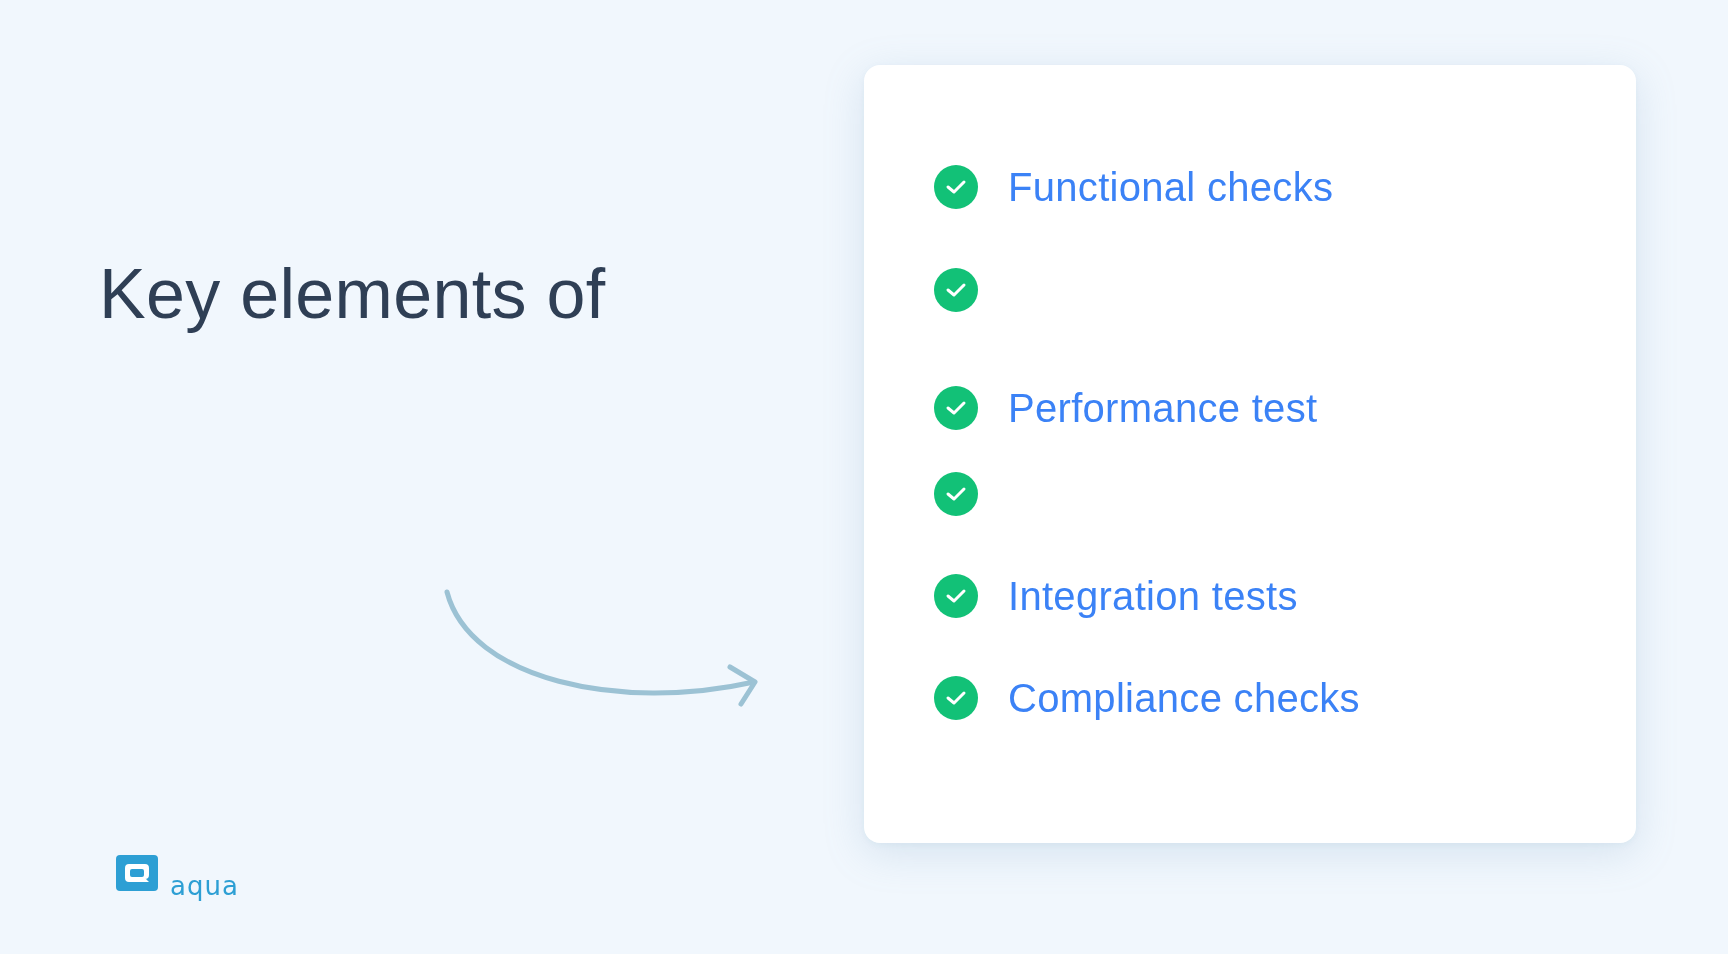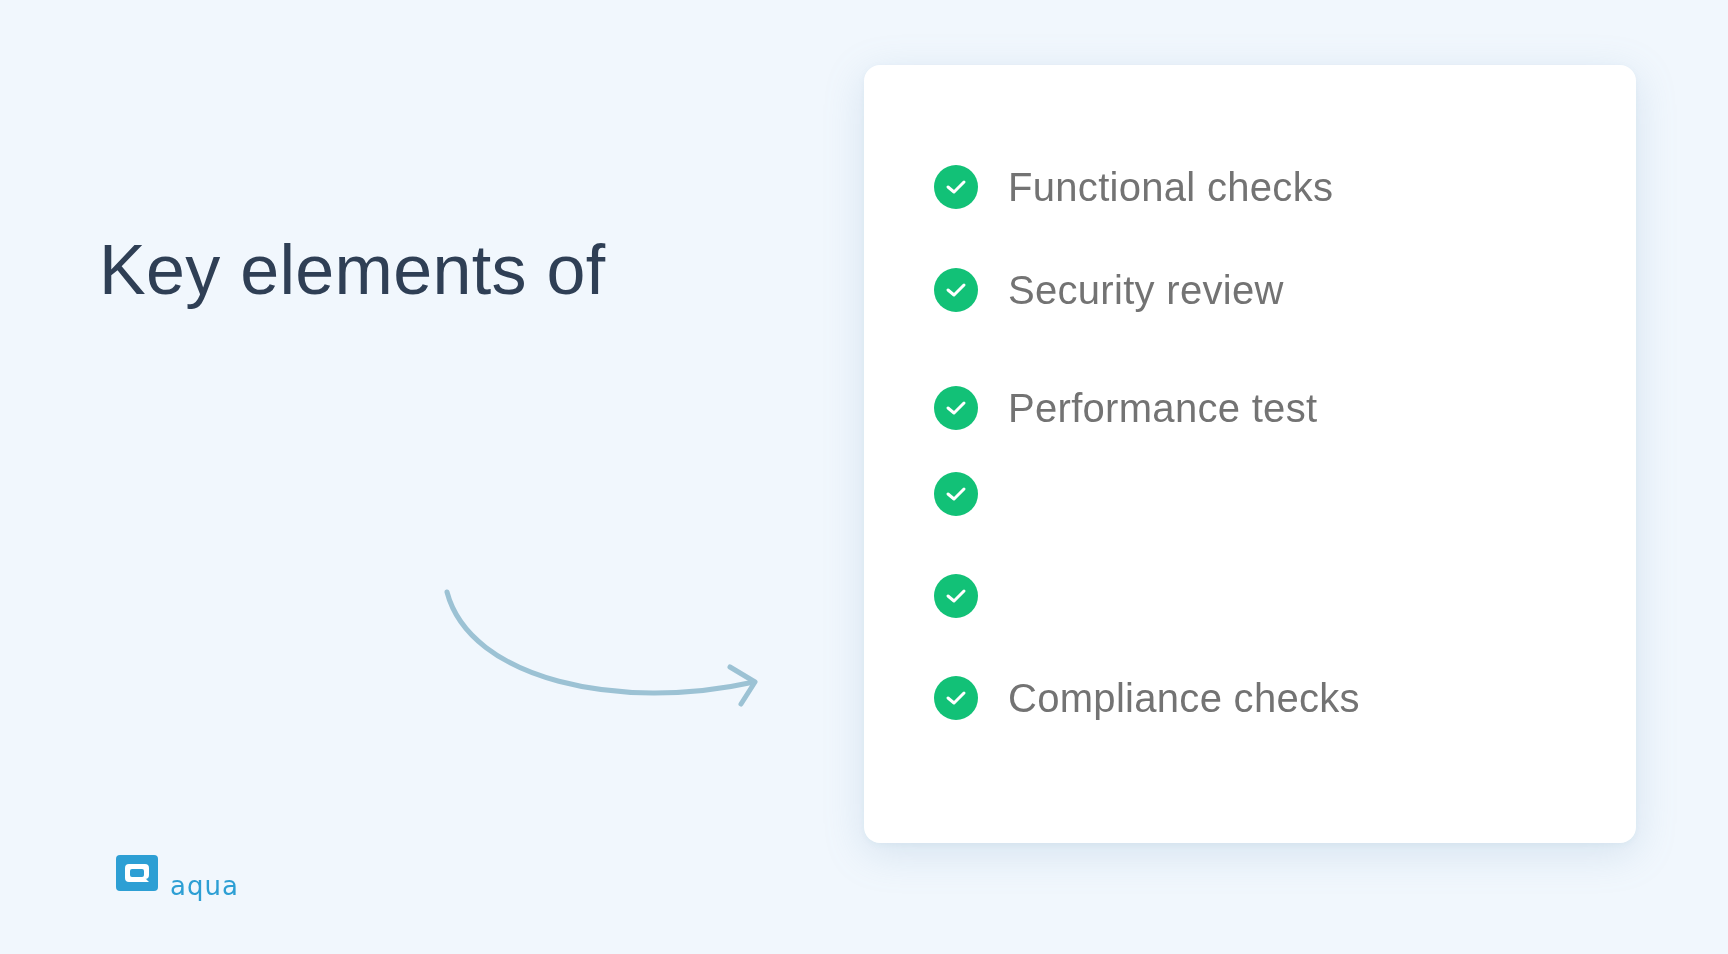--- a/index.html
+++ b/index.html
@@ -7,39 +7,39 @@
     width: 1728px; height: 954px; overflow: hidden; position: relative;
     background: #f1f7fd;
     font-family: "Liberation Sans", "DejaVu Sans", sans-serif;
     color: #2f3f55;
   }
   .title {
     position: absolute; left: 99px; top: 226px;
     margin: 0; font-weight: 400; font-size: 70px; line-height: 88px;
     color: #2f3f55; letter-spacing: 0.3px;
   }
-  .title span { display: block; }
+  .title span { display: block; margin-top: 24px; }
   .arrow { position: absolute; left: 0; top: 0; }
   .card {
     position: absolute; left: 864px; top: 65px; width: 772px; height: 778px;
     background: #ffffff; border-radius: 16px;
     box-shadow: 0 10px 40px rgba(120,160,190,0.22), 0 2px 6px rgba(120,160,190,0.08);
   }
   .list { position: absolute; left: 0; top: 0; width: 100%; }
   .item {
     position: absolute; left: 70px; height: 46px;
     display: flex; align-items: center;
   }
   .check {
     width: 44px; height: 44px; border-radius: 50%;
     background: #12c177; display: flex; align-items: center; justify-content: center;
     flex: 0 0 44px;
   }
   .item-label {
-    margin-left: 30px; font-size: 40px; color: #737373; white-space: nowrap;
+    margin-left: 30px; font-size: 40px; color: #3b82f6; white-space: nowrap;
     letter-spacing: 0.3px;
   }
   .logo { position: absolute; left: 116px; top: 844px; display: flex; align-items: center; }
   .logo-mark {
     width: 42px; height: 36px; border-radius: 4px; background: #2d9fd4;
     display: flex; align-items: center; justify-content: center;
   }
   .logo-text {
     margin-left: 12px; font-size: 26px; color: #2d9fd4; letter-spacing: 1px;
     font-family: "DejaVu Sans", sans-serif;
@@ -67,21 +67,20 @@
           </svg>
       </span>
       <span class="item-label">Functional checks</span>
     </div>
     <div class="item" style="top:202px">
       <span class="check">
         <svg width="22" height="18" viewBox="0 0 22 18">
             <path d="M3 9 L9 14 L19 4" fill="none" stroke="#fff" stroke-width="3" stroke-linecap="round" stroke-linejoin="round"></path>
           </svg>
       </span>
-      <span class="item-label">Security review</span>
     </div>
     <div class="item" style="top:320px">
       <span class="check">
         <svg width="22" height="18" viewBox="0 0 22 18">
             <path d="M3 9 L9 14 L19 4" fill="none" stroke="#fff" stroke-width="3" stroke-linecap="round" stroke-linejoin="round"></path>
           </svg>
       </span>
       <span class="item-label">Performance test</span>
     </div>
     <div class="item" style="top:406px">
@@ -90,20 +89,21 @@
             <path d="M3 9 L9 14 L19 4" fill="none" stroke="#fff" stroke-width="3" stroke-linecap="round" stroke-linejoin="round"></path>
           </svg>
       </span>
     </div>
     <div class="item" style="top:508px">
       <span class="check">
         <svg width="22" height="18" viewBox="0 0 22 18">
             <path d="M3 9 L9 14 L19 4" fill="none" stroke="#fff" stroke-width="3" stroke-linecap="round" stroke-linejoin="round"></path>
           </svg>
       </span>
+      <span class="item-label">Integration tests</span>
     </div>
     <div class="item" style="top:610px">
       <span class="check">
         <svg width="22" height="18" viewBox="0 0 22 18">
             <path d="M3 9 L9 14 L19 4" fill="none" stroke="#fff" stroke-width="3" stroke-linecap="round" stroke-linejoin="round"></path>
           </svg>
       </span>
       <span class="item-label">Compliance checks</span>
     </div>
   </div>

